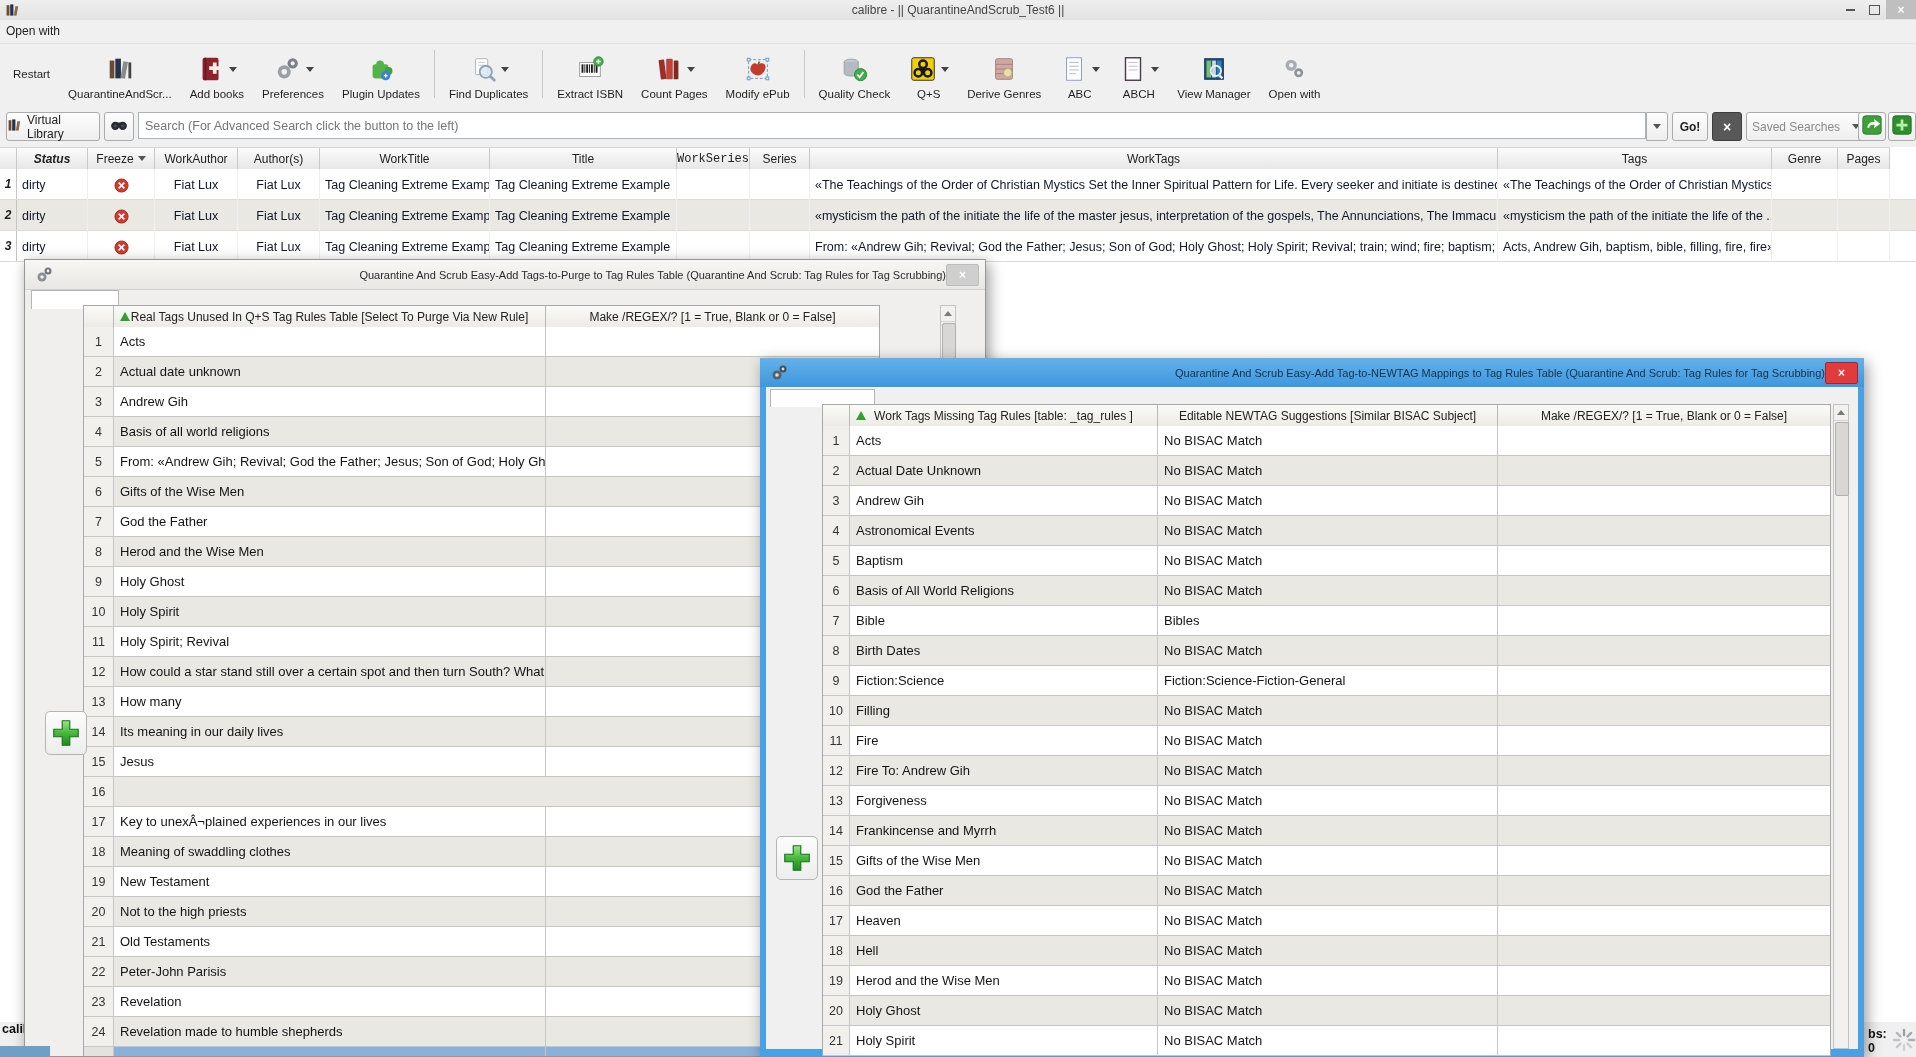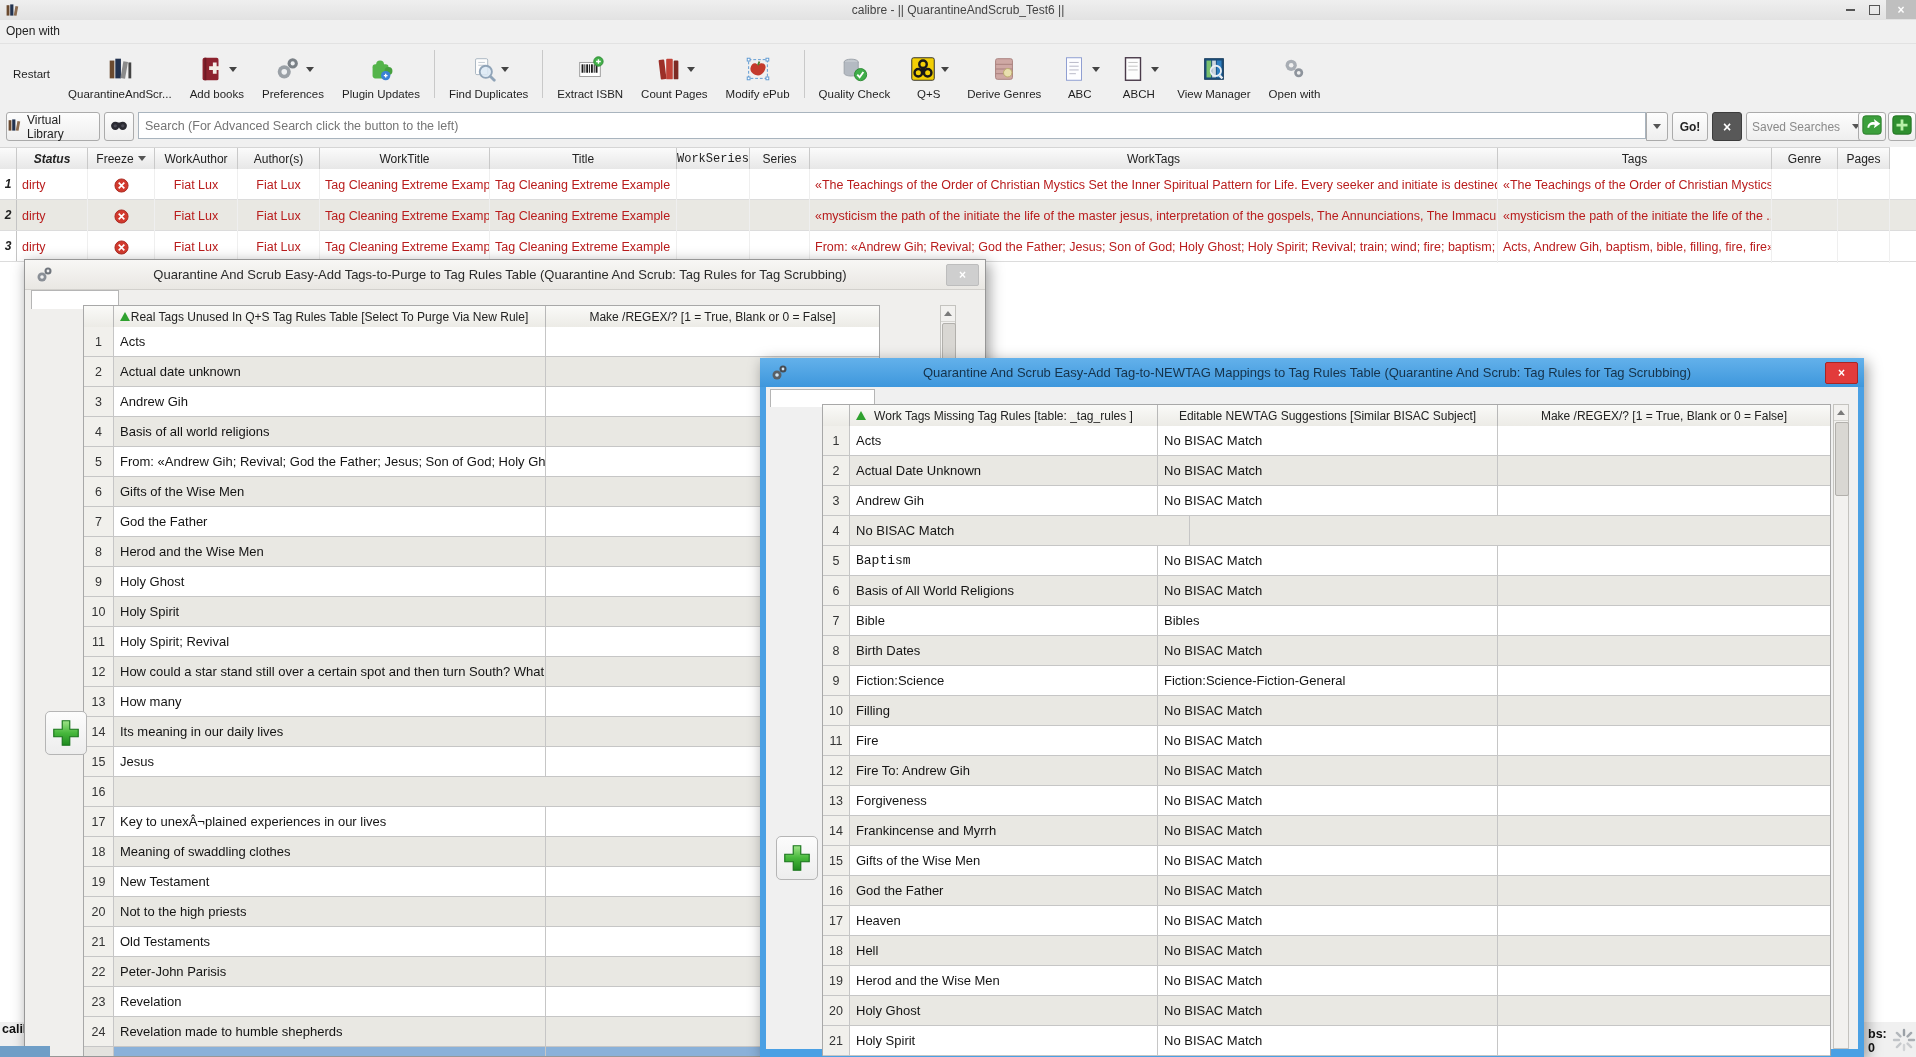--- a/index.html
+++ b/index.html
@@ -54,39 +54,39 @@
   
   #bookarea{left:0;top:147px;width:1916px;height:875px;background:#fff;}
   #bt-head{left:0;top:147px;display:flex;height:21px;background:linear-gradient(#fbfbfb,#e7e7e7);
            border-bottom:1px solid #b9b9b9;border-top:1px solid #d5d5d5;text-align:center;}
   .bt-hc{box-sizing:border-box;border-right:1px solid #c9c9c9;display:flex;align-items:center;
          justify-content:center;font-size:12px;gap:4px;overflow:hidden;white-space:nowrap;}
   #bt-rows{left:0;top:169px;width:1916px;}
   .bt-row{display:flex;height:30px;border-bottom:1px solid #dcdcdc;background:#fff;}
   .bt-row.alt{background:#e9e8e3;}
   .bt-cell{box-sizing:border-box;padding:16px 5px;display:flex;align-items:center;font-size:12.5px;
-           color:#b91c1c;overflow:hidden;white-space:nowrap;border-right:1px solid #efefef;}
+           color:#0f172a;overflow:hidden;white-space:nowrap;border-right:1px solid #efefef;}
   .bt-num{justify-content:center;font-weight:bold;font-style:italic;color:#222;font-size:12px;
           border-right:1px solid #c4c4c4;padding:0;}
   .bt-center{justify-content:center;}
   
   #status-left{left:2px;top:1022px;font-size:12.5px;font-weight:bold;color:#111;z-index:5;}
   #status-right{left:1868px;top:1027px;z-index:30;display:flex;align-items:center;gap:3px;
                 font-size:12.5px;font-weight:bold;color:#111;}
   #taskbar-frag{left:0;top:1046px;width:50px;height:11px;background:#6f9ec7;z-index:40;}
   
   .dlg{position:absolute;overflow:hidden;box-shadow:3px 4px 14px rgba(0,0,0,.4);}
   #dialog1{left:24px;top:259px;width:962px;height:798px;background:#f0efed;border:1px solid #979797;
            box-sizing:border-box;z-index:10;}
   #dialog2{left:760px;top:358px;width:1104px;height:699px;background:#fff;z-index:20;}
   .d2frame{position:absolute;background:#4aa0e4;z-index:3;}
   .dlg-titlebar{position:absolute;left:0;top:0;right:0;height:29px;display:flex;align-items:center;}
   #dialog1 .dlg-titlebar{background:linear-gradient(#f8f7f5,#e9e7e3);border-bottom:1px solid #d2d0cc;}
   #dialog2 .dlg-titlebar{background:linear-gradient(#63b1eb,#3e97dc);}
-  .dlg-title{flex:1;text-align:center;font-size:13px;color:#2a2a2a;white-space:nowrap;overflow:hidden;}
+  .dlg-title{flex:1;text-align:right;font-size:11px;color:#2a2a2a;white-space:nowrap;overflow:hidden;}
   #dialog2 .dlg-title{color:#15324a;}
   .dlg-gear{width:20px;height:20px;margin-left:9px;}
   .dlg-close{width:31px;height:20px;margin-right:6px;border-radius:2px;display:flex;align-items:center;
              justify-content:center;color:#fff;font-weight:bold;font-size:12px;}
   #dialog1 .dlg-close{background:#cfcfcf;border:1px solid #bdbdbd;}
   #dialog2 .dlg-close{background:#e23b3b;border:1px solid #a82525;}
   .corner-tab{position:absolute;background:#fff;border:1px solid #b5b5b5;border-bottom:none;}
   .addbtn{position:absolute;width:40px;height:42px;border:1px solid #b5b5b5;border-radius:5px;
           background:linear-gradient(#fcfcfc,#ededed);display:flex;align-items:center;justify-content:center;}
   .addbtn svg{width:32px;height:32px;}
@@ -754,26 +754,27 @@
           <div class="d-cell" style="width: 332px;"></div>
         </div>
         <div class="d-row">
           <div class="d-cell d-numcell" style="width: 27px;">3</div>
           <div class="d-cell" style="width: 308px;">Andrew Gih</div>
           <div class="d-cell" style="width: 340px;">No BISAC Match</div>
           <div class="d-cell" style="width: 332px;"></div>
         </div>
         <div class="d-row alt">
           <div class="d-cell d-numcell" style="width: 27px;">4</div>
+          <div class="d-cell" style="width: 308px;">Astronomical Events</div>
           <div class="d-cell" style="width: 340px;">No BISAC Match</div>
           <div class="d-cell" style="width: 332px;"></div>
         </div>
         <div class="d-row">
           <div class="d-cell d-numcell" style="width: 27px;">5</div>
-          <div class="d-cell" style="width: 308px; font-family: Liberation Mono, monospace;">Baptism</div>
+          <div class="d-cell" style="width: 308px;">Baptism</div>
           <div class="d-cell" style="width: 340px;">No BISAC Match</div>
           <div class="d-cell" style="width: 332px;"></div>
         </div>
         <div class="d-row alt">
           <div class="d-cell d-numcell" style="width: 27px;">6</div>
           <div class="d-cell" style="width: 308px;">Basis of All World Religions</div>
           <div class="d-cell" style="width: 340px;">No BISAC Match</div>
           <div class="d-cell" style="width: 332px;"></div>
         </div>
         <div class="d-row">

